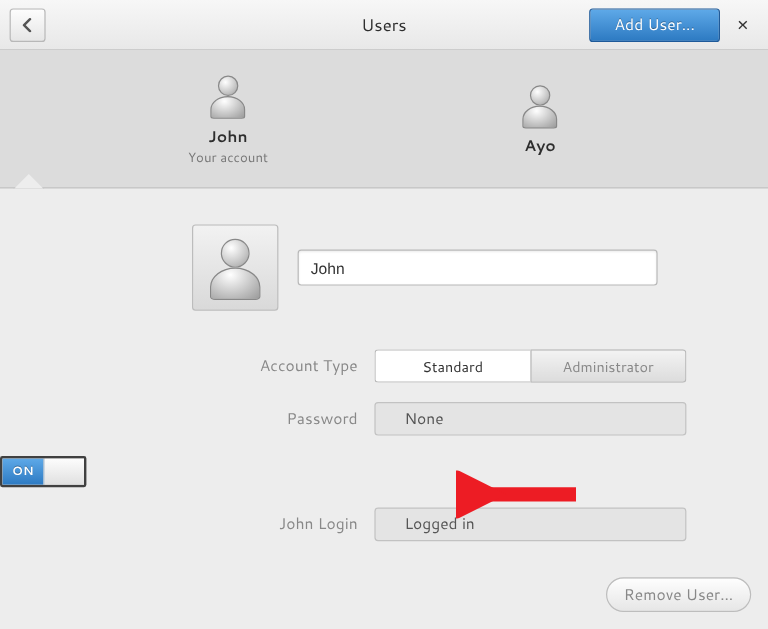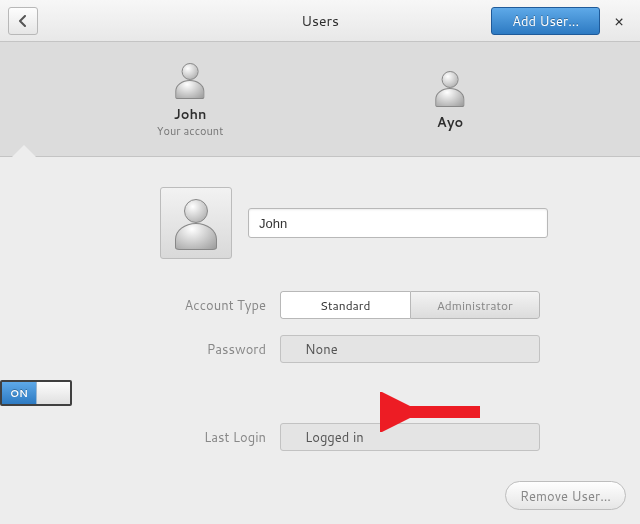--- a/index.html
+++ b/index.html
@@ -176,20 +176,21 @@
     align-items:center;
     height: 36px;
     margin-bottom: 8px;
   }
   .form-label {
     width: 280px;
     text-align: right;
     color: #888;
     font-size: 13px;
     padding-right: 14px;
+    margin-left: 32px;
   }
   .seg-group {
     display:flex;
     width: 260px;
     height: 28px;
     border-radius: 3px;
     overflow: hidden;
   }
   .seg-btn {
     flex:1;
@@ -320,21 +321,21 @@
   </div>
 
   <div class="form-row">
     <div class="switch">
       <div class="on">ON</div>
       <div class="knob"></div>
     </div>
   </div>
 
   <div class="form-row">
-    <div class="form-label">Last Login</div>
+    <div class="form-label">John Login</div>
     <div class="ro-field">Logged in</div>
   </div>
 
 </div>
 
 <svg class="arrow" width="110" height="40">
   <defs>
     <marker id="ah" markerWidth="12" markerHeight="12" refX="2" refY="6" orient="auto">
       <path d="M12,0 L0,6 L12,12 Z" fill="#ed1c24"></path>
     </marker>

